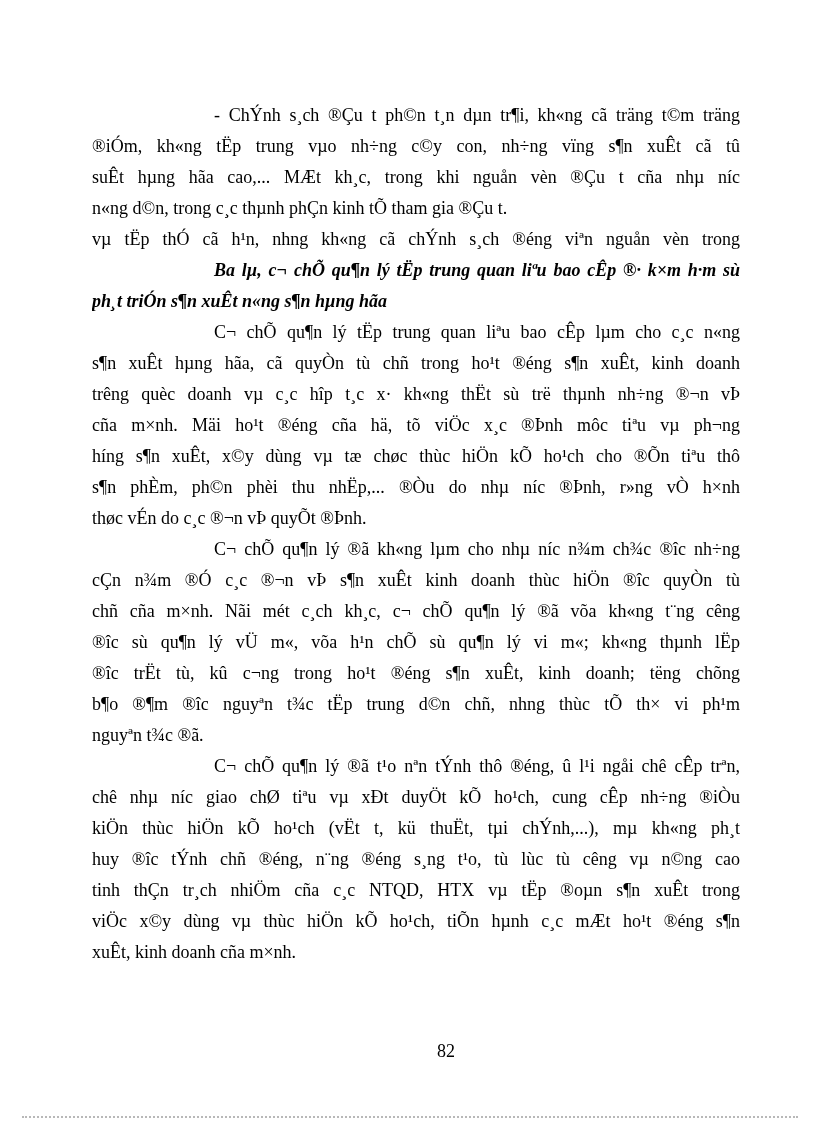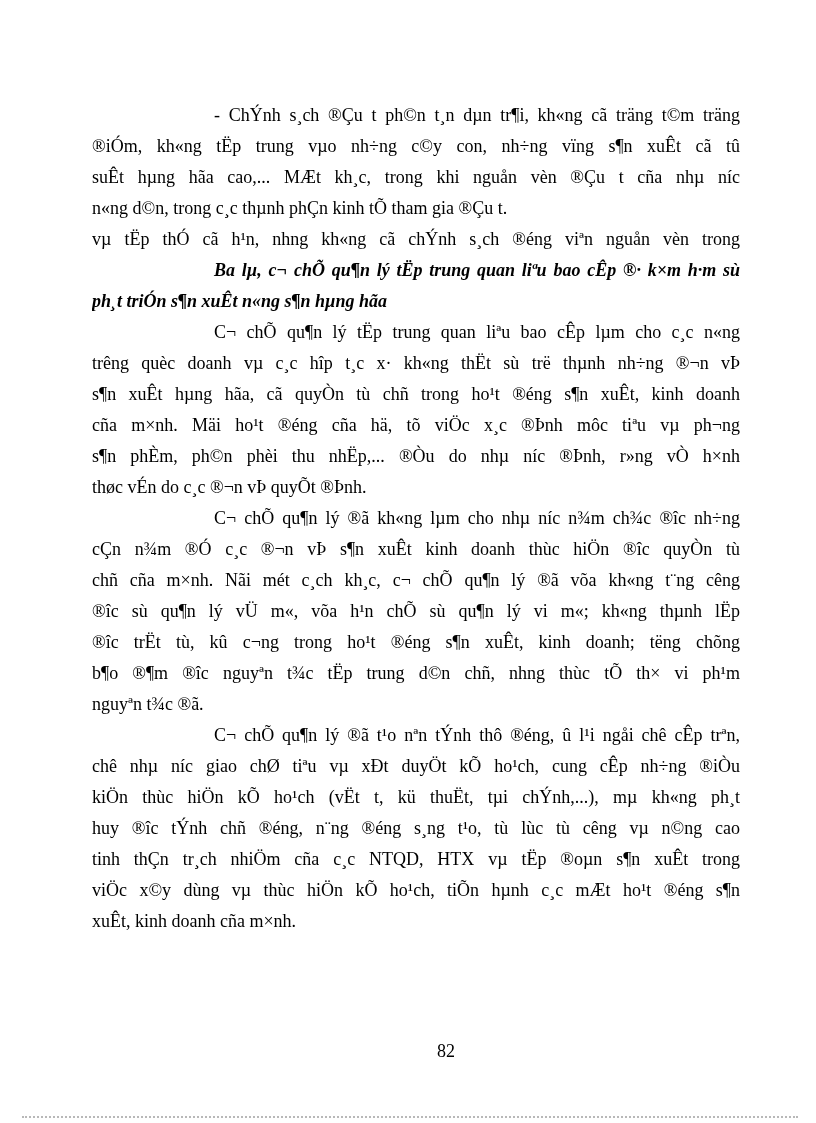--- a/index.html
+++ b/index.html
@@ -74,23 +74,24 @@
         <div class="line">suÊt hµng hãa cao,... MÆt kh¸c, trong khi nguån vèn ®Çu t cña nhµ níc</div>
         <div class="line last">n«ng d©n, trong c¸c thµnh phÇn kinh tÕ tham gia ®Çu t.</div>
         <div class="line">vµ tËp thÓ cã h¹n, nhng kh«ng cã chÝnh s¸ch ®éng viªn nguån vèn trong</div>
       </div>
       <div class="para heading">
         <div class="line indent">Ba lµ, c¬ chÕ qu¶n lý tËp trung quan liªu bao cÊp ®· k×m h·m sù</div>
         <div class="line last">ph¸t triÓn s¶n xuÊt n«ng s¶n hµng hãa</div>
       </div>
       <div class="para body">
         <div class="line indent">C¬ chÕ qu¶n lý tËp trung quan liªu bao cÊp lµm cho c¸c n«ng</div>
+        <div class="line">s¶n xuÊt hµng hãa, cã quyÒn tù chñ trong ho¹t ®éng s¶n xuÊt, kinh doanh</div>
         <div class="line">trêng quèc doanh vµ c¸c hîp t¸c x· kh«ng thËt sù trë thµnh nh÷ng ®¬n vÞ</div>
-        <div class="line">s¶n xuÊt hµng hãa, cã quyÒn tù chñ trong ho¹t ®éng s¶n xuÊt, kinh doanh</div>
         <div class="line">cña m×nh. Mäi ho¹t ®éng cña hä, tõ viÖc x¸c ®Þnh môc tiªu vµ ph¬ng</div>
+        <div class="line">híng s¶n xuÊt, x©y dùng vµ tæ chøc thùc hiÖn kÕ ho¹ch cho ®Õn tiªu thô</div>
         <div class="line">s¶n phÈm, ph©n phèi thu nhËp,... ®Òu do nhµ níc ®Þnh, r»ng vÒ h×nh</div>
         <div class="line last">thøc vÉn do c¸c ®¬n vÞ quyÕt ®Þnh.</div>
       </div>
       <div class="para body">
         <div class="line indent">C¬ chÕ qu¶n lý ®ã kh«ng lµm cho nhµ níc n¾m ch¾c ®îc nh÷ng</div>
         <div class="line">cÇn n¾m ®Ó c¸c ®¬n vÞ s¶n xuÊt kinh doanh thùc hiÖn ®îc quyÒn tù</div>
         <div class="line">chñ cña m×nh. Nãi mét c¸ch kh¸c, c¬ chÕ qu¶n lý ®ã võa kh«ng t¨ng cêng</div>
         <div class="line">®îc sù qu¶n lý vÜ m«, võa h¹n chÕ sù qu¶n lý vi m«; kh«ng thµnh lËp</div>
         <div class="line">®îc trËt tù, kû c¬ng trong ho¹t ®éng s¶n xuÊt, kinh doanh; tëng chõng</div>
         <div class="line">b¶o ®¶m ®îc nguyªn t¾c tËp trung d©n chñ, nhng thùc tÕ th× vi ph¹m</div>

